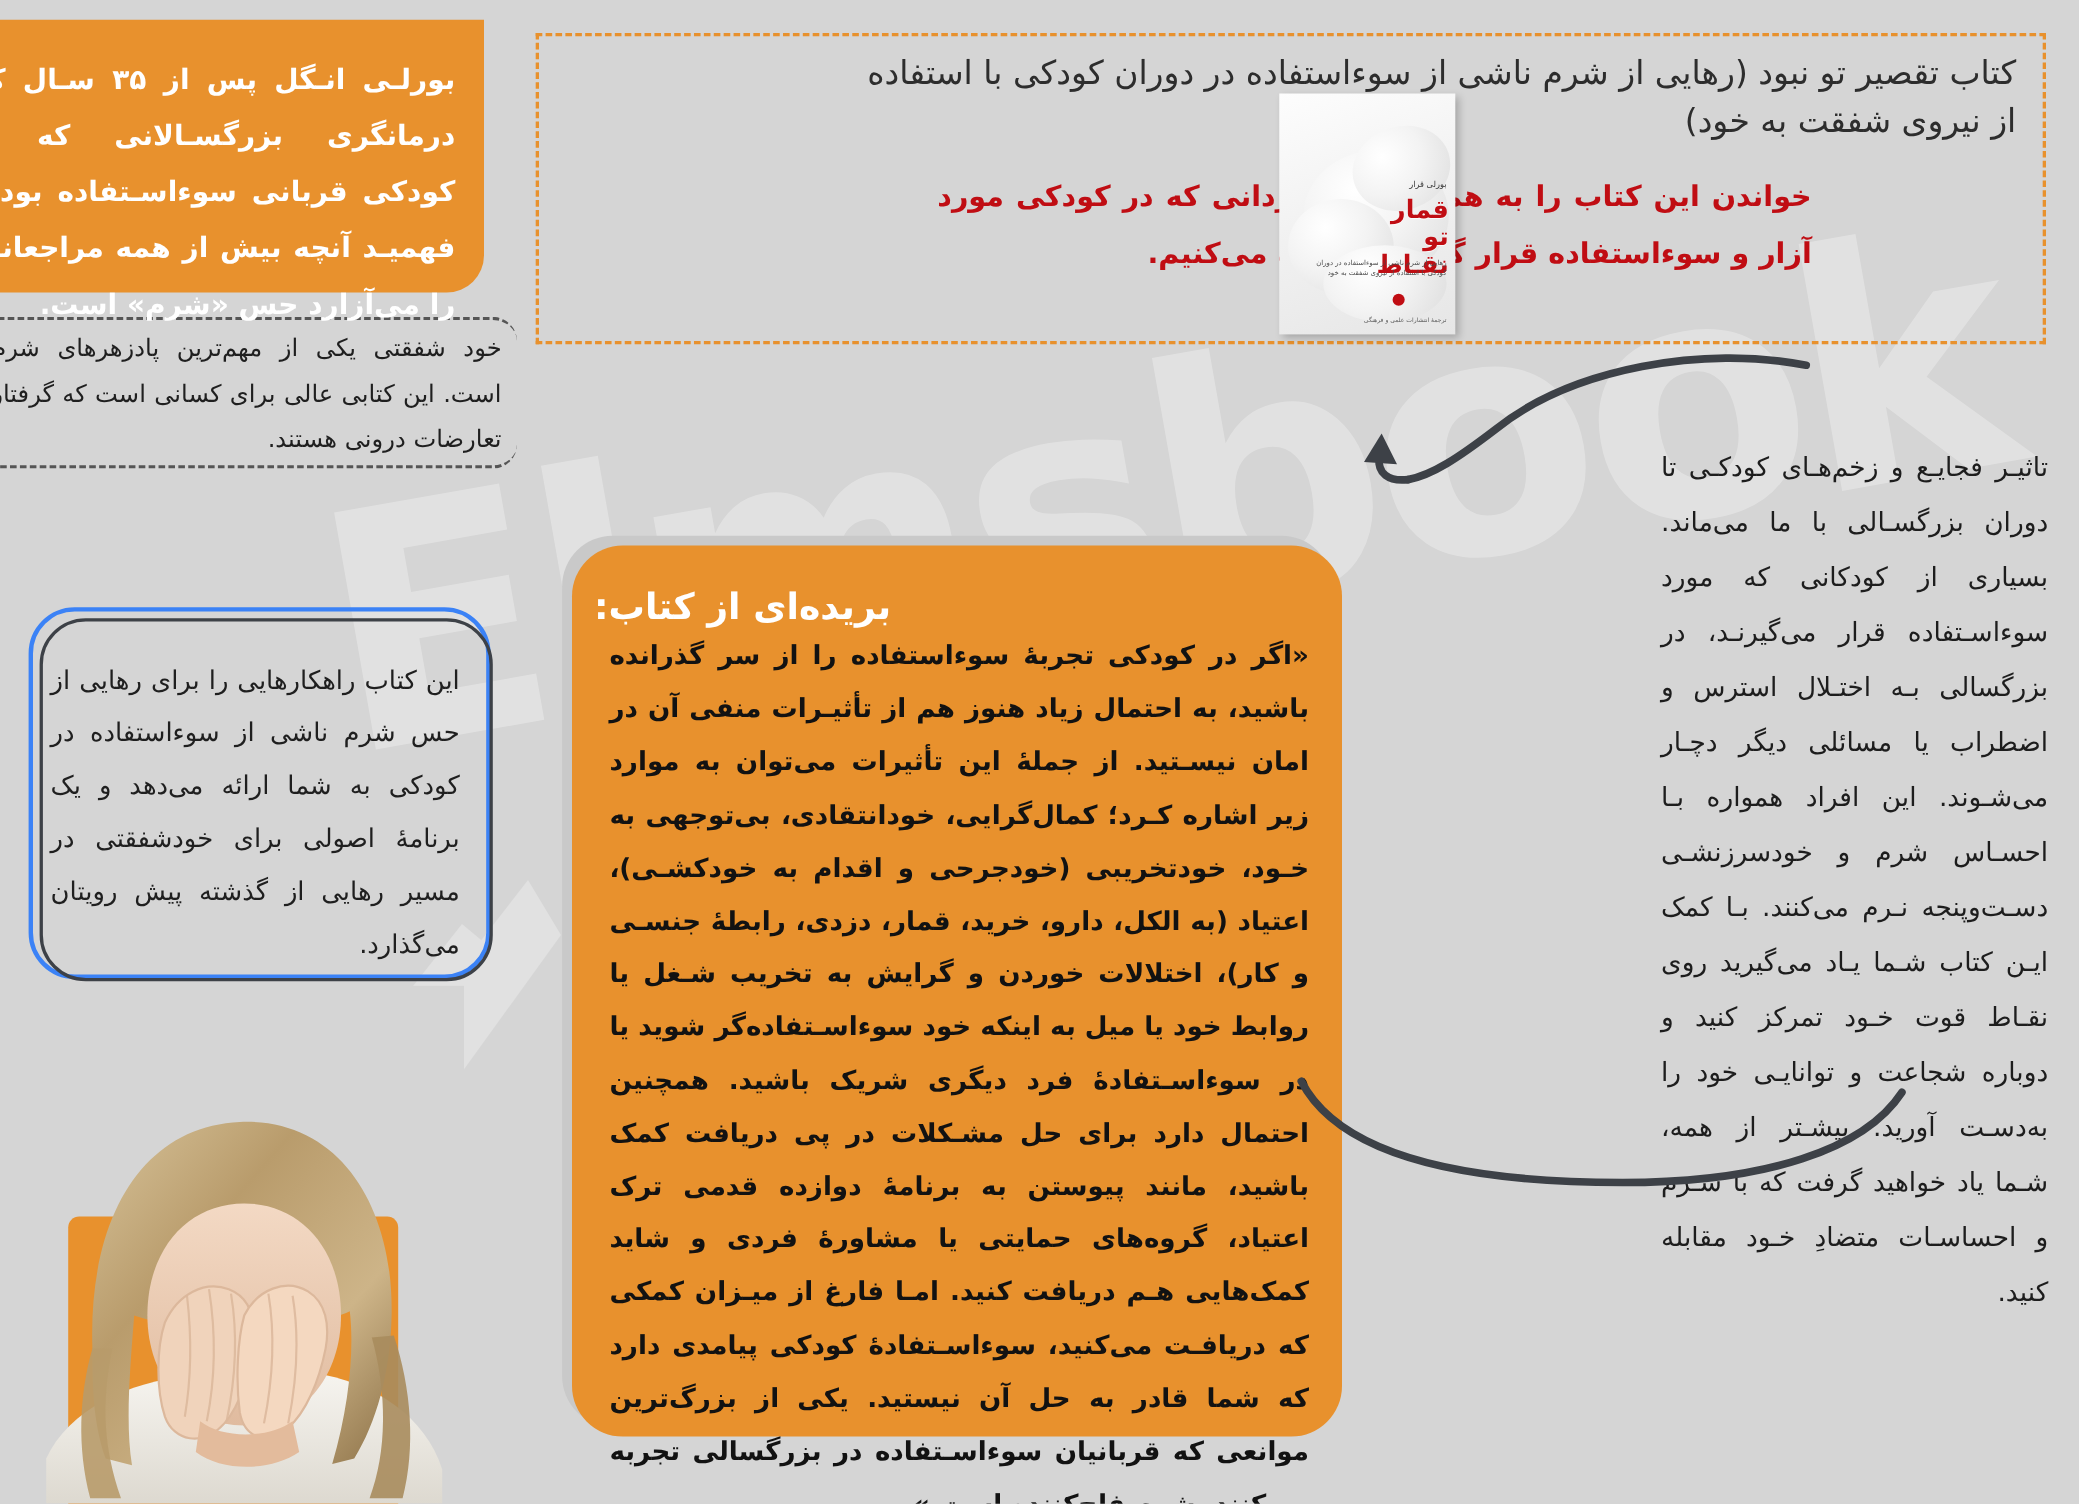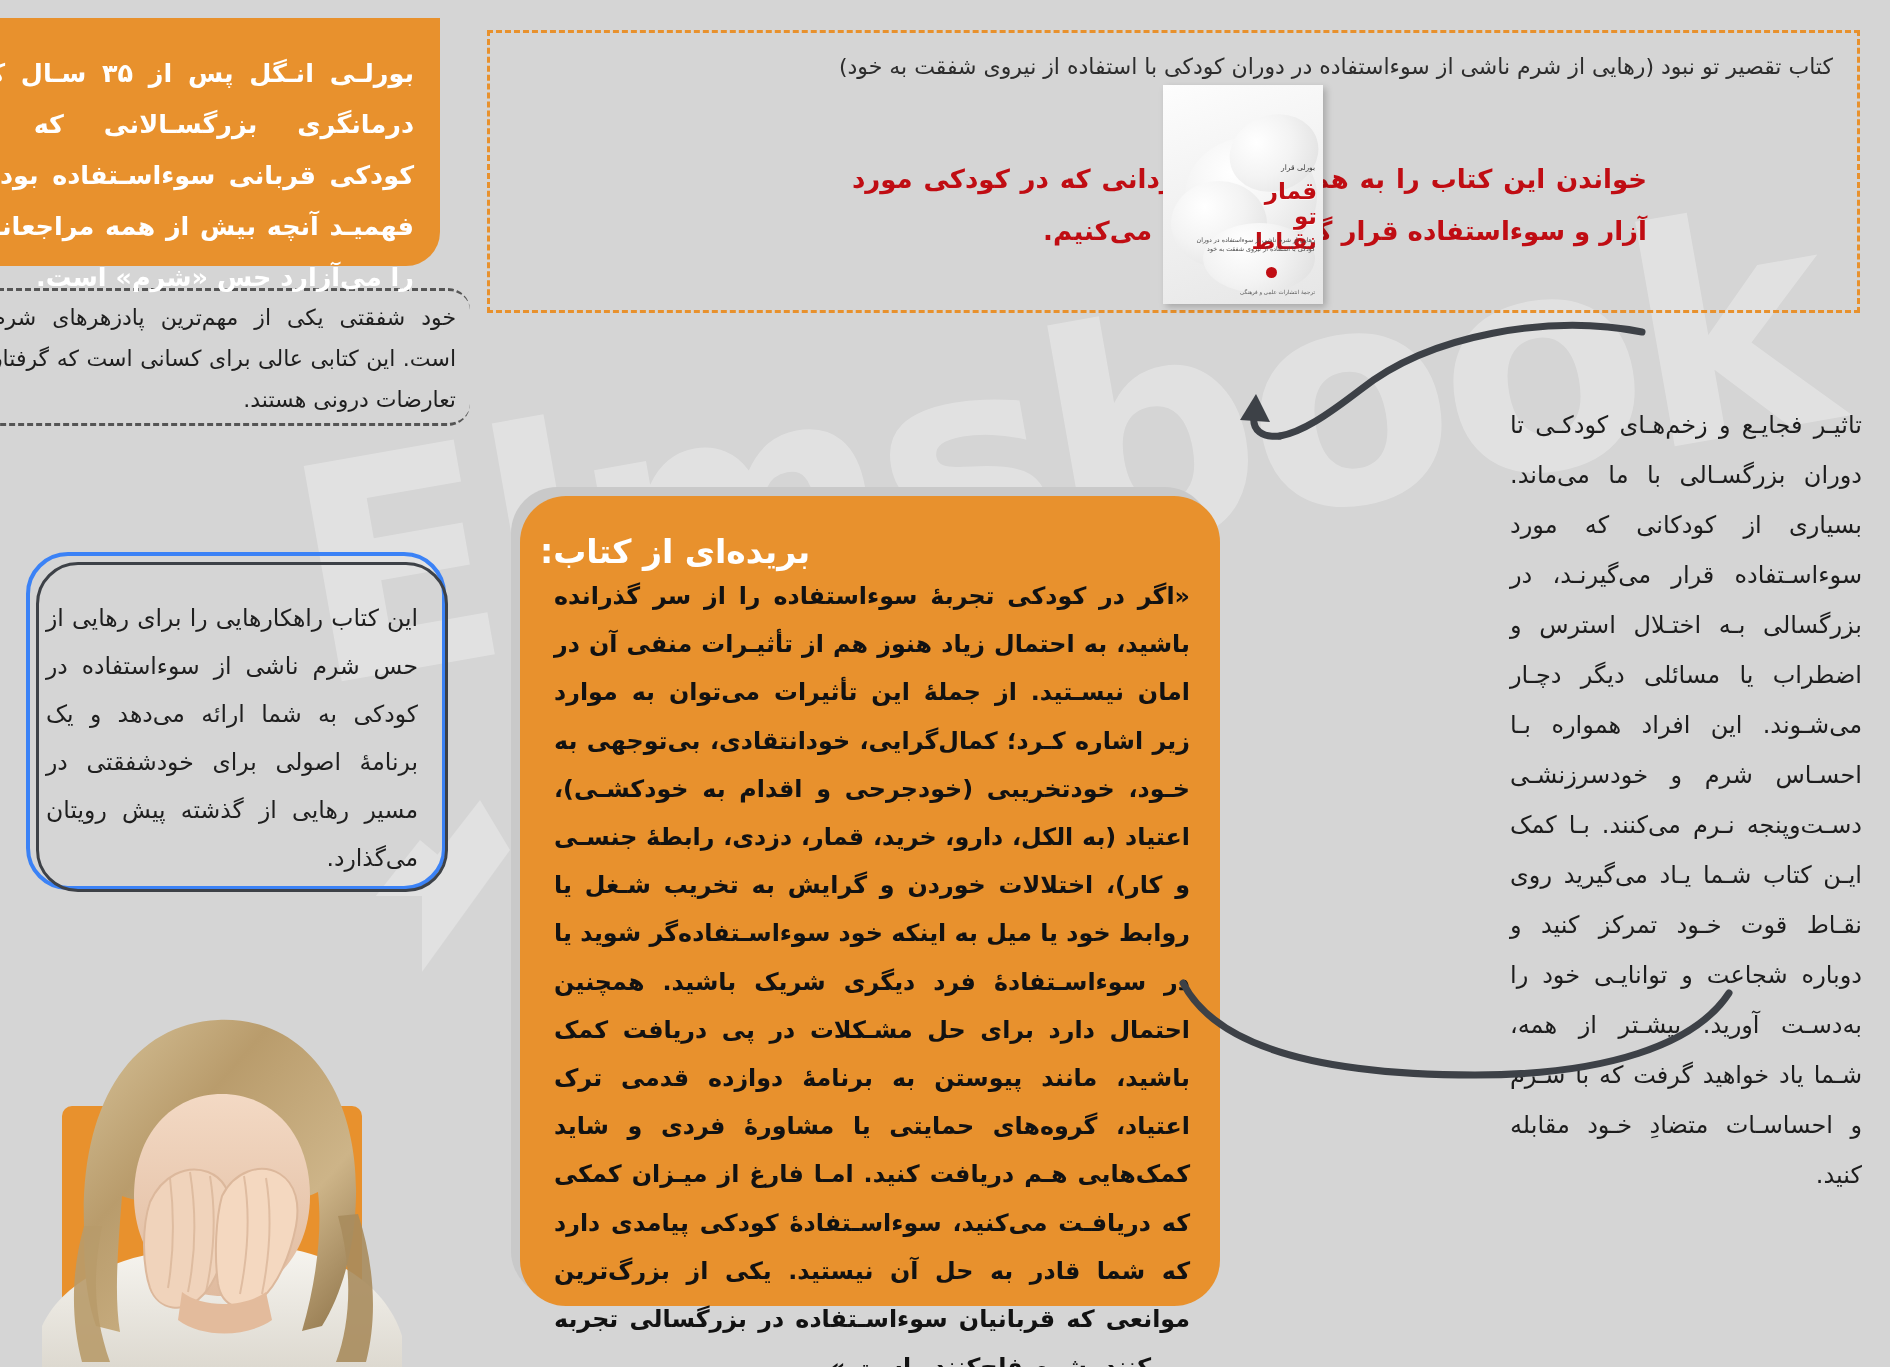--- a/index.html
+++ b/index.html
@@ -43,21 +43,21 @@
   
   .book-box{
     position:absolute;left:487px;top:30px;width:1373px;height:283px;
     border:3px dashed #e8912d;
     box-sizing:border-box;
     z-index:3;
   }
   .book-title{
     position:absolute;right:24px;top:12px;width:1055px;
     direction:rtl;text-align:right;
-    font-size:22px;color:#2d2d2d;font-weight:400;
+    font-size:30px;color:#2d2d2d;font-weight:400;
     line-height:44px;
   }
   .book-red{
     position:absolute;right:210px;top:120px;width:795px;
     direction:rtl;text-align:justify;
     font-size:26px;color:#c00d13;font-weight:bold;
     line-height:52px;
   }
   .meta{
     position:absolute;right:24px;top:62px;width:360px;

